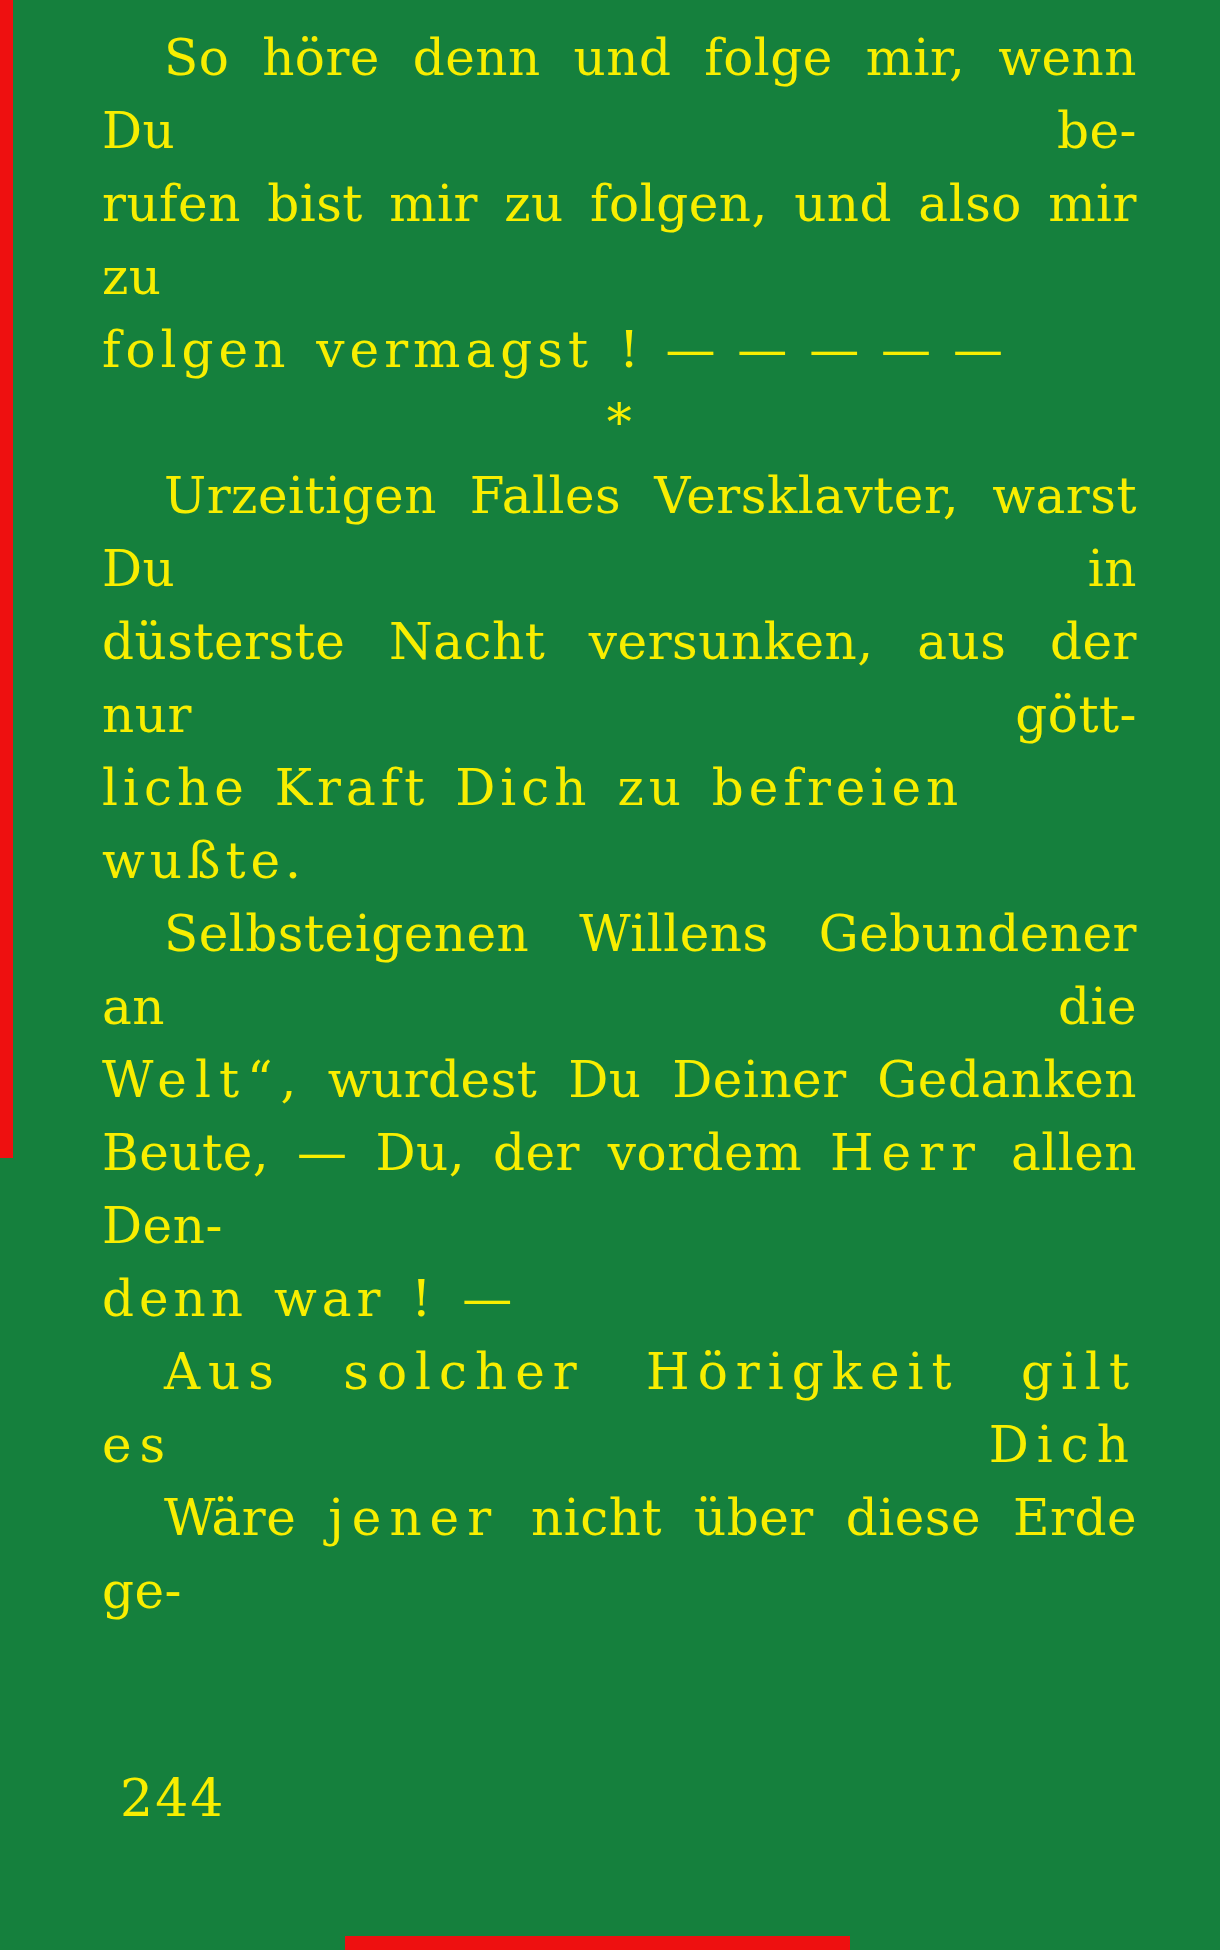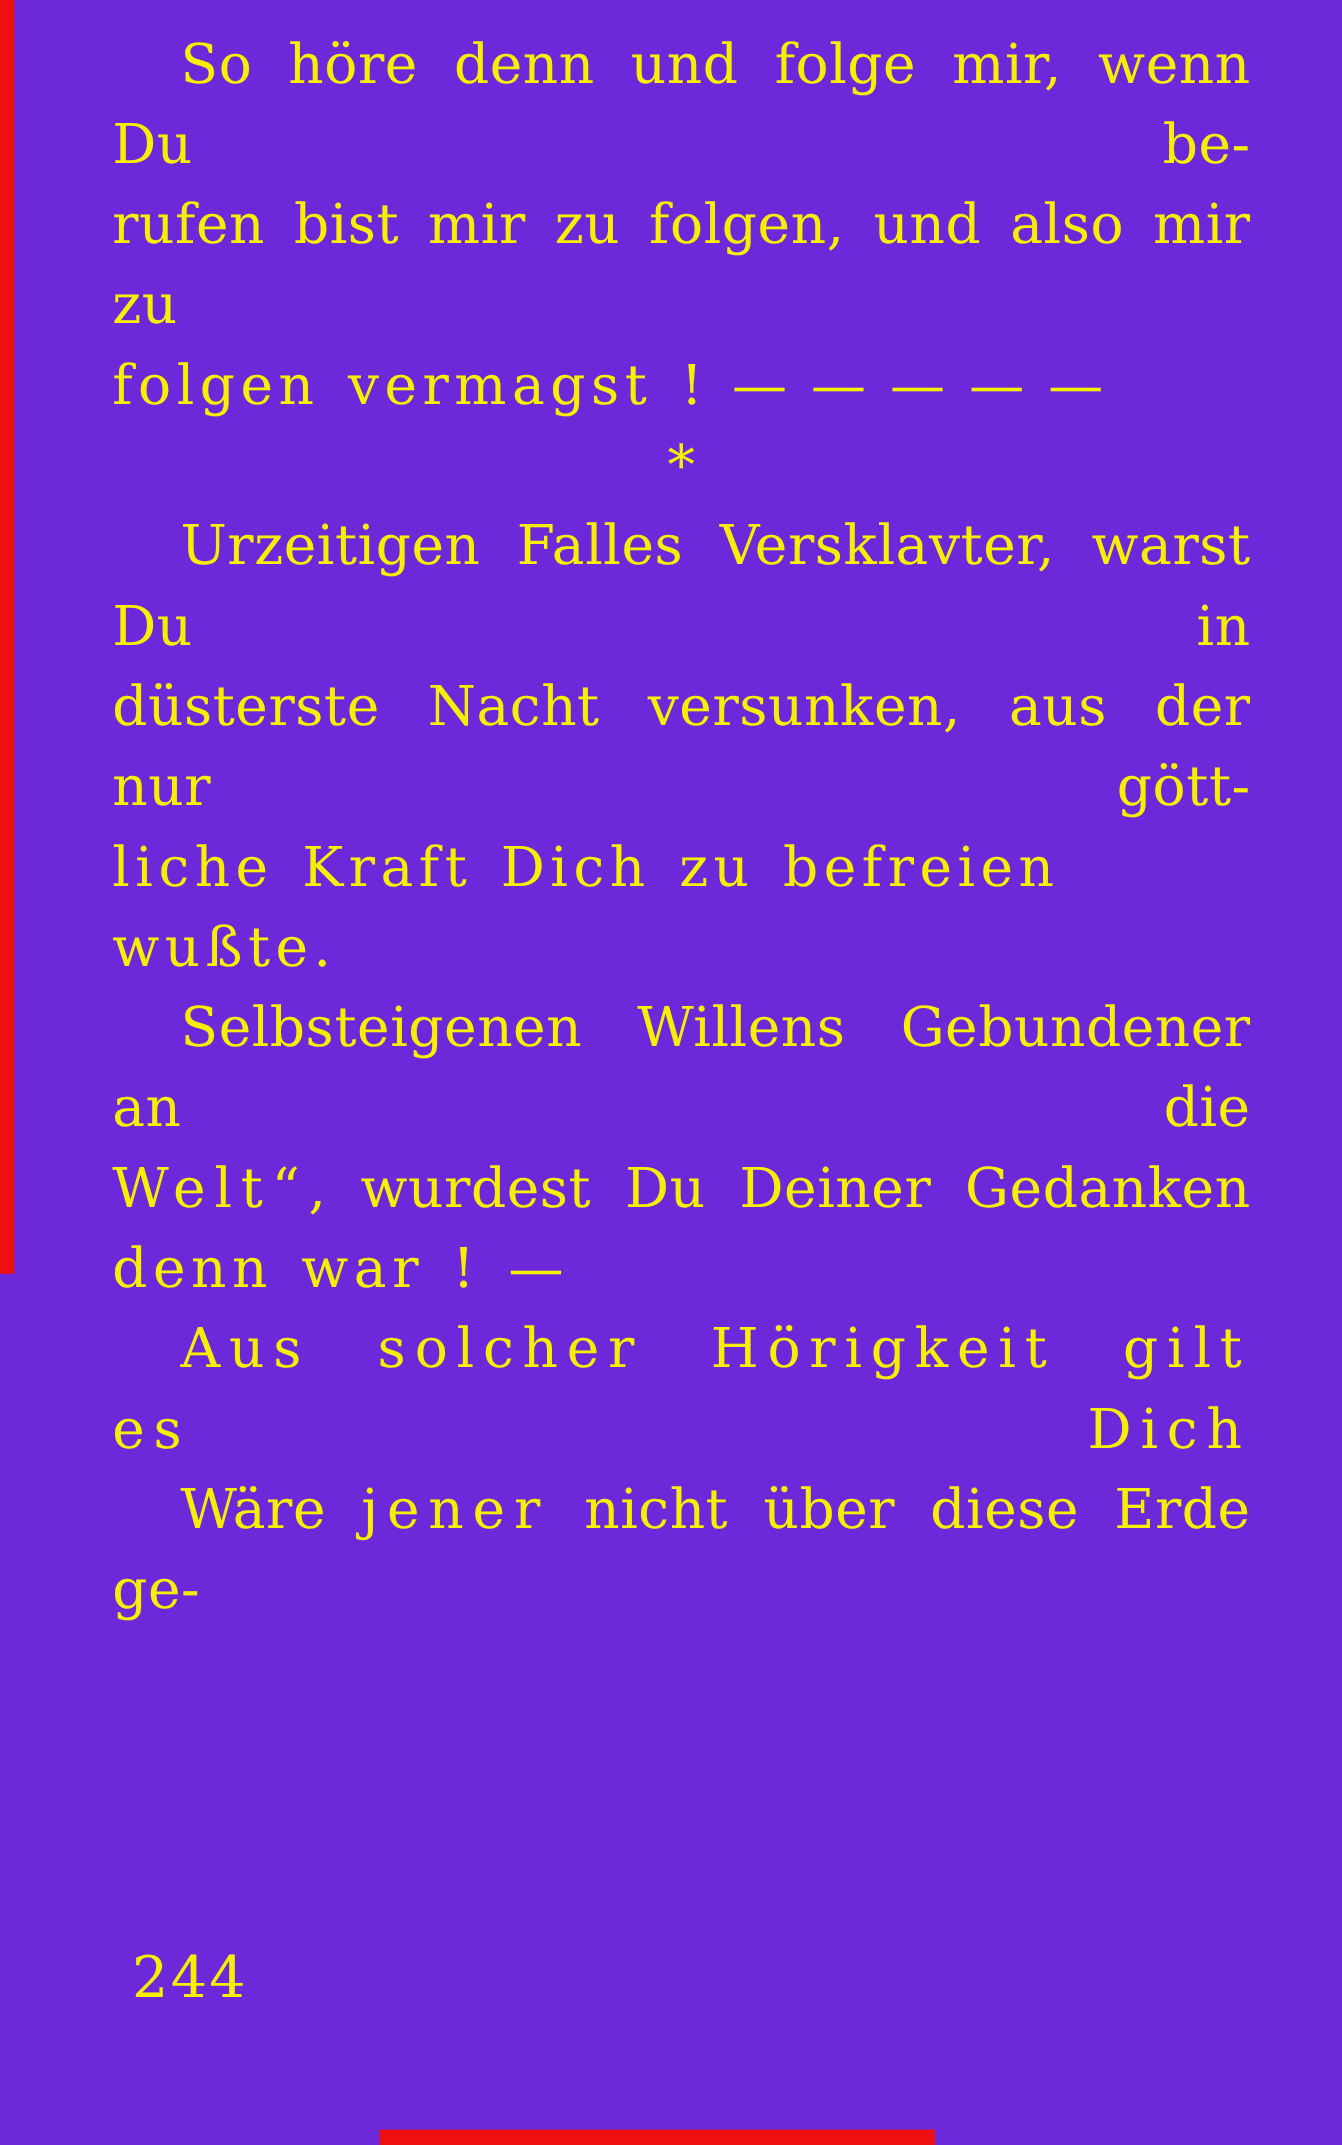--- a/index.html
+++ b/index.html
@@ -38,31 +38,32 @@
     position: absolute;
     left: 100px; top: 1768px;
     font-size: 52px;
     letter-spacing: 0.04em;
     margin-left: 20px;
   }
 </style>
 </head>
 <body style="background: rgb(0, 0, 0);">
 
-<div class="page" style="background: #6d28d9; color: rgb(248, 238, 0);">
+<div class="page" style="background: #15803d; color: rgb(248, 238, 0);">
   <div class="edge-mark edge-left" style="background: rgb(238, 16, 16);"></div>
   <div class="edge-mark edge-bottom" style="background: rgb(238, 16, 16);"></div>
   <div class="text-block" id="text-block">
       <div class="line justify indent"><span class="seg sp0">So höre denn und folge mir, wenn Du be-</span></div>
       <div class="line justify"><span class="seg sp0">rufen bist mir zu folgen, und also mir zu</span></div>
       <div class="line left"><span class="seg sp1">folgen vermagst !</span><span class="seg sp0"> — — — — —</span></div>
       <div class="line center"><span class="seg sp0">*</span></div>
       <div class="line justify indent"><span class="seg sp0">Urzeitigen Falles Versklavter, warst Du in</span></div>
       <div class="line justify"><span class="seg sp0">düsterste Nacht versunken, aus der nur gött-</span></div>
       <div class="line left"><span class="seg sp1">liche Kraft Dich zu befreien wußte.</span></div>
       <div class="line justify indent"><span class="seg sp0">Selbsteigenen Willens Gebundener an die</span></div>
       <div class="line justify"><span class="seg sp2">Welt“</span><span class="seg sp0">, wurdest Du Deiner Gedanken</span></div>
+      <div class="line justify"><span class="seg sp0">Beute, — Du, der vordem </span><span class="seg sp2">Herr</span><span class="seg sp0"> allen Den-</span></div>
       <div class="line left"><span class="seg sp1">denn war ! —</span></div>
       <div class="line justify indent"><span class="seg sp2">Aus solcher Hörigkeit gilt es Dich</span></div>
       <div class="line justify indent"><span class="seg sp0">Wäre </span><span class="seg sp2">jener</span><span class="seg sp0"> nicht über diese Erde ge-</span></div>
     </div>
   <div class="page-number">244</div>
 </div>
 
 </body></html>

